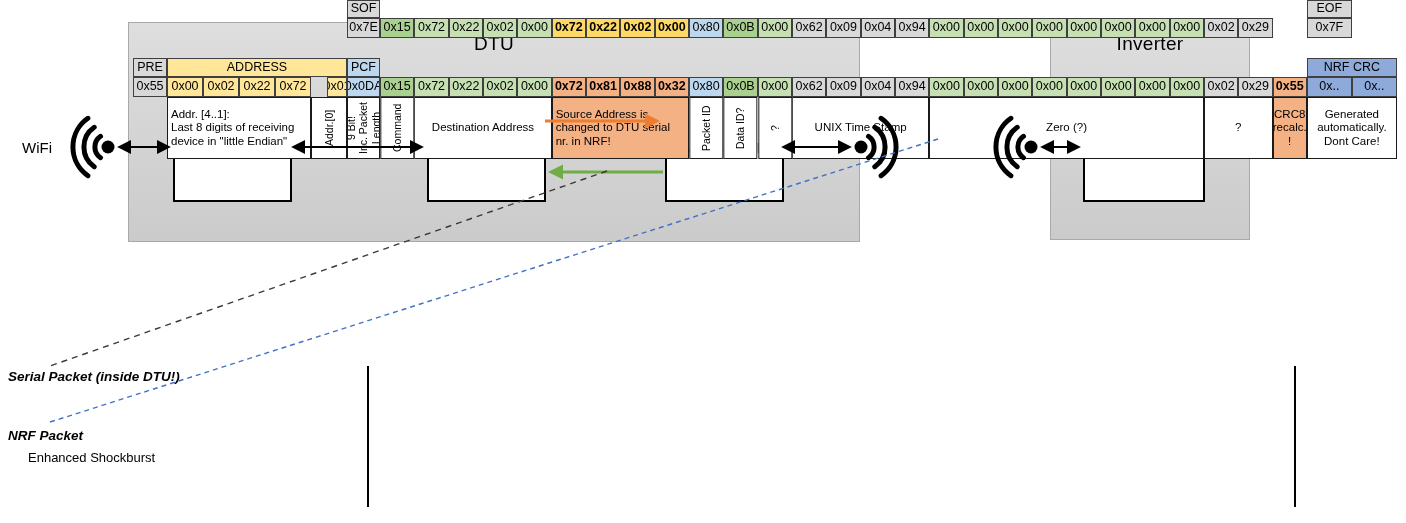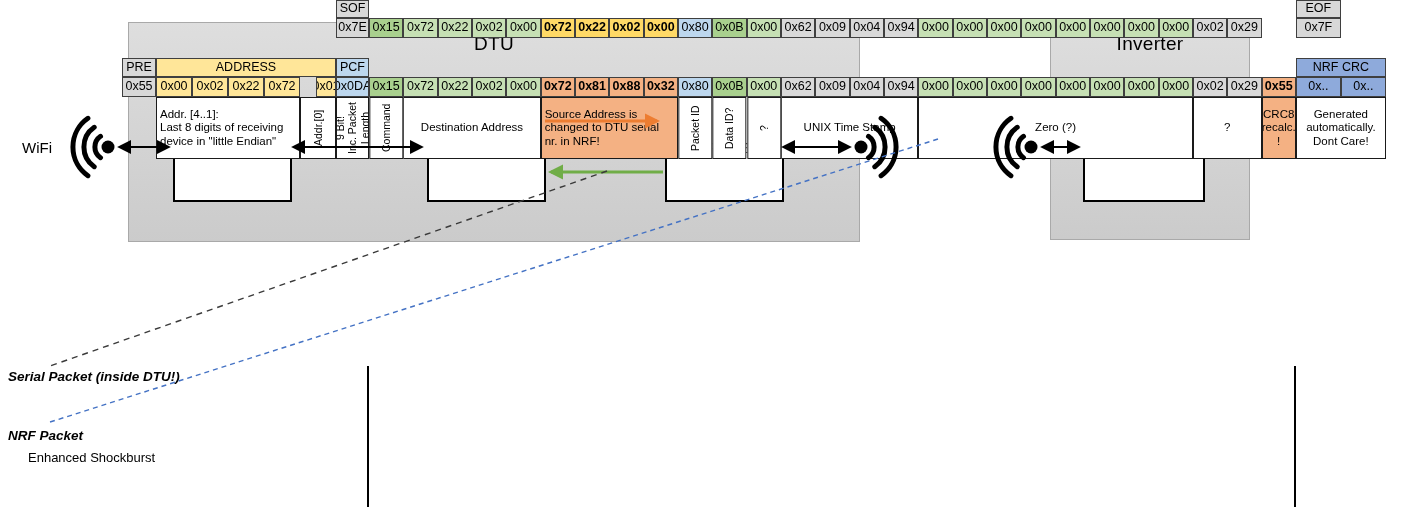--- a/index.html
+++ b/index.html
@@ -10,21 +10,21 @@
   .panel{position:absolute;background:linear-gradient(#dedede,#cbcbcb);
          border:1px solid #a9a9a9;z-index:1;}
   .panel-title{position:absolute;width:100%;text-align:center;top:10px;
                font-size:19px;letter-spacing:.3px;}
   .comp{position:absolute;background:#fff;border:2px solid #000;z-index:2;
         display:flex;align-items:center;justify-content:center;font-size:15px;}
   .floating-label{position:absolute;z-index:2;font-size:15px;}
   #overlay{position:absolute;left:0;top:0;z-index:3;pointer-events:none;}
 
   
-  #pgrid{position:absolute;left:1px;top:348;z-index:2;display:grid;
+  #pgrid{position:absolute;left:12px;top:348;z-index:2;display:grid;
          grid-template-columns:121px 34px repeat(5,36px) 33px repeat(27,34.33px) 45px 45px;
          grid-template-rows:18px 20px 20px 19px 20px 62px;}
   .cell{border:1px solid #3f3f3f;display:flex;align-items:center;justify-content:center;
         font-size:12.5px;line-height:1.05;overflow:hidden;background:#fff;
         white-space:pre-line;text-align:center;}
   .cell.b{font-weight:700;}
   .cell.an{font-size:11.5px;line-height:1.18;border-color:#1a1a1a;}
   .cell.vert{writing-mode:vertical-rl;transform:rotate(180deg);font-size:10.5px;
              line-height:1.15;padding:2px 0;}
   .cell.left{justify-content:flex-start;text-align:left;padding-left:3px;}

